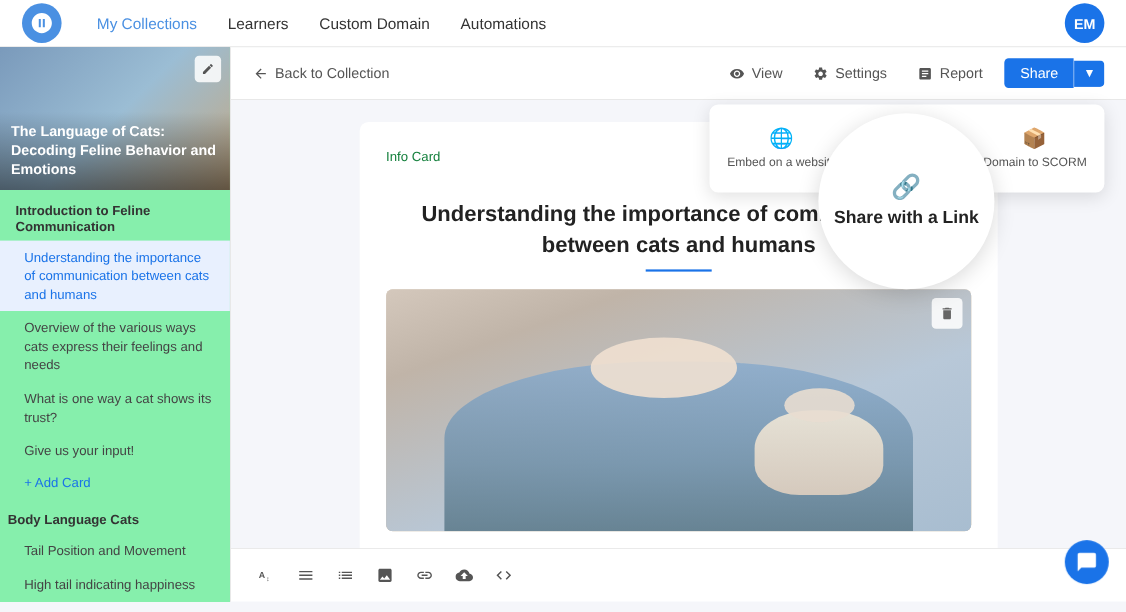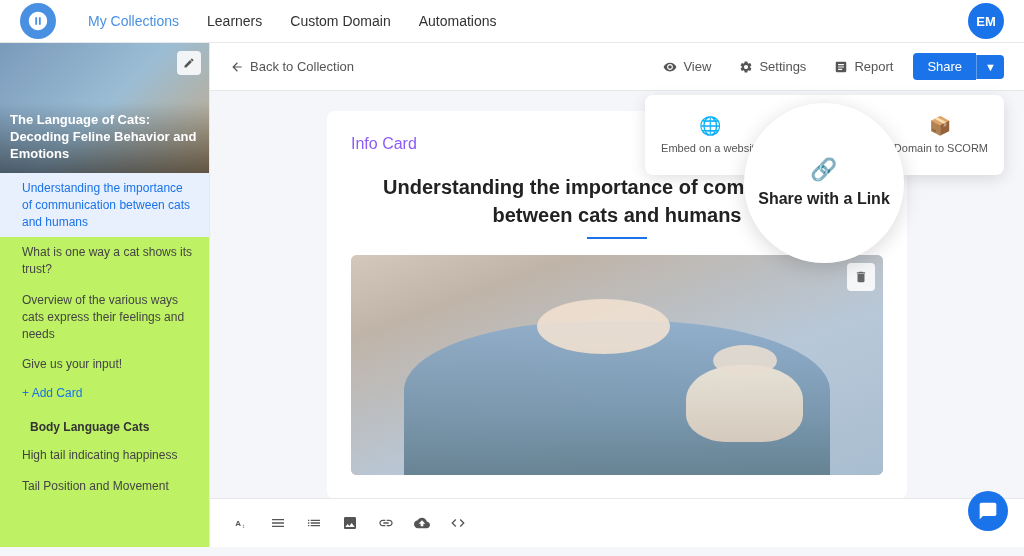--- a/index.html
+++ b/index.html
@@ -12,48 +12,48 @@
     .nav-links { display: flex; gap: 28px; }
     .nav-link { font-size: 14px; color: #333; cursor: pointer; font-weight: 500; }
     .nav-link.active { color: #4a90e2; }
     .nav-spacer { flex: 1; }
     .nav-avatar { width: 36px; height: 36px; border-radius: 50%; background: #1a73e8; color: white; display: flex; align-items: center; justify-content: center; font-size: 13px; font-weight: 600; cursor: pointer; }
 
     
     .main-layout { display: flex; height: calc(556px - 52px); }
 
     
-    .sidebar { width: 210px; background: #bef264; border-right: 1px solid #e8e8e8; overflow-y: auto; flex-shrink: 0; }
+    .sidebar { width: 210px; background: #86efac; border-right: 1px solid #e8e8e8; overflow-y: auto; flex-shrink: 0; }
     .sidebar-cover { width: 100%; height: 130px; background: #8aaccc; position: relative; overflow: hidden; }
     .sidebar-cover-img { width: 100%; height: 100%; background: linear-gradient(135deg, #7a9abb 0%, #9bbdd4 50%, #c4a882 100%); }
     .sidebar-cover-overlay { position: absolute; bottom: 0; left: 0; right: 0; padding: 10px; background: linear-gradient(transparent, rgba(0,0,0,0.5)); }
     .sidebar-cover-title { color: white; font-size: 13px; font-weight: 600; line-height: 1.3; }
     .sidebar-edit-btn { position: absolute; top: 8px; right: 8px; width: 24px; height: 24px; background: rgba(255,255,255,0.85); border-radius: 4px; display: flex; align-items: center; justify-content: center; cursor: pointer; }
     .sidebar-section-title { font-size: 12px; font-weight: 600; color: #333; padding: 12px 14px 6px; }
     .sidebar-item { padding: 7px 14px 7px 22px; font-size: 12px; color: #444; cursor: pointer; line-height: 1.4; }
     .sidebar-item.active { background: #e8f0fe; color: #1a73e8; }
-    .sidebar-item-section { font-size: 12px; font-weight: 600; color: #333; padding: 10px 30px 6px; margin-top: 4px; }
+    .sidebar-item-section { font-size: 12px; font-weight: 600; color: #333; padding: 10px 7px 6px; margin-top: 4px; }
     .add-card-btn { padding: 6px 14px 6px 22px; font-size: 12px; color: #1a73e8; cursor: pointer; display: flex; align-items: center; gap: 4px; }
 
     
     .content-area { flex: 1; display: flex; flex-direction: column; overflow: hidden; position: relative; }
 
     
     .content-header { display: flex; align-items: center; padding: 10px 20px; background: #fff; border-bottom: 1px solid #e8e8e8; gap: 12px; }
     .back-btn { display: flex; align-items: center; gap: 6px; font-size: 13px; color: #555; cursor: pointer; }
     .header-spacer { flex: 1; }
     .header-action { display: flex; align-items: center; gap: 6px; font-size: 13px; color: #555; cursor: pointer; padding: 4px 8px; border-radius: 4px; }
     .share-btn-group { display: flex; align-items: center; }
     .share-main-btn { background: #1a73e8; color: white; border: none; padding: 6px 14px; font-size: 13px; font-weight: 500; border-radius: 4px 0 0 4px; cursor: pointer; }
     .share-dropdown-btn { background: #1a73e8; color: white; border: none; border-left: 1px solid rgba(255,255,255,0.3); padding: 6px 8px; font-size: 11px; border-radius: 0 4px 4px 0; cursor: pointer; }
 
     
     .main-content { flex: 1; overflow-y: auto; padding: 20px; background: #f5f6fa; }
     .card { background: #fff; border-radius: 8px; padding: 24px; max-width: 580px; margin: 0 auto; }
-    .card-label { font-size: 16px; color: #8b5cf6; margin-bottom: 20px; }
+    .card-label { font-size: 12px; color: #15803d; margin-bottom: 32px; }
     .card-title { font-size: 20px; font-weight: 600; color: #222; text-align: center; line-height: 1.4; margin-bottom: 4px; }
     .card-title-underline { width: 60px; height: 2px; background: #1a73e8; margin: 8px auto 16px; }
     .card-image { width: 100%; height: 220px; border-radius: 6px; overflow: hidden; position: relative; background: #d4c5b0; }
     .delete-btn { position: absolute; top: 8px; right: 8px; background: rgba(255,255,255,0.85); border: none; border-radius: 4px; width: 28px; height: 28px; display: flex; align-items: center; justify-content: center; cursor: pointer; color: #666; }
 
     
     .editor-toolbar { display: flex; align-items: center; gap: 4px; padding: 8px 16px; background: #fff; border-top: 1px solid #e8e8e8; }
     .toolbar-btn { width: 32px; height: 32px; display: flex; align-items: center; justify-content: center; border: none; background: transparent; cursor: pointer; border-radius: 4px; color: #555; font-size: 14px; }
     .share-popup { position: absolute; top: 60px; right: 120px; background: white; border-radius: 50%; width: 160px; height: 160px; display: flex; flex-direction: column; align-items: center; justify-content: center; box-shadow: 0 4px 20px rgba(0,0,0,0.15); z-index: 200; }
     .share-popup-icon { font-size: 22px; margin-bottom: 6px; color: #f5a623; }
@@ -90,29 +90,30 @@
       <div class="sidebar-cover-overlay">
         <div class="sidebar-cover-title">The Language of Cats: Decoding Feline Behavior and Emotions</div>
       </div>
       <div class="sidebar-edit-btn">
         <svg width="12" height="12" viewBox="0 0 24 24" fill="#555">
             <path d="M3 17.25V21h3.75L17.81 9.94l-3.75-3.75L3 17.25zM20.71 7.04c.39-.39.39-1.02 0-1.41l-2.34-2.34c-.39-.39-1.02-.39-1.41 0l-1.83 1.83 3.75 3.75 1.83-1.83z"></path>
           </svg>
       </div>
     </div>
 
+    <div class="sidebar-section-title">Introduction to Feline Communication</div>
     <div class="sidebar-item active">Understanding the importance of communication between cats and humans</div>
+    <div class="sidebar-item">Overview of the various ways cats express their feelings and needs</div>
     <div class="sidebar-item">What is one way a cat shows its trust?</div>
-    <div class="sidebar-item">Overview of the various ways cats express their feelings and needs</div>
     <div class="sidebar-item">Give us your input!</div>
     <div class="add-card-btn">+ Add Card</div>
 
     <div class="sidebar-item-section">Body Language Cats</div>
+    <div class="sidebar-item">Tail Position and Movement</div>
     <div class="sidebar-item">High tail indicating happiness</div>
-    <div class="sidebar-item">Tail Position and Movement</div>
   </aside>
 
   <div class="content-area">
 
     <div class="content-header">
       <div class="back-btn">
         <svg width="14" height="14" viewBox="0 0 24 24" fill="#555">
             <path d="M20 11H7.83l5.59-5.59L12 4l-8 8 8 8 1.41-1.41L7.83 13H20v-2z"></path>
           </svg>
         <span>Back to Collection</span>

